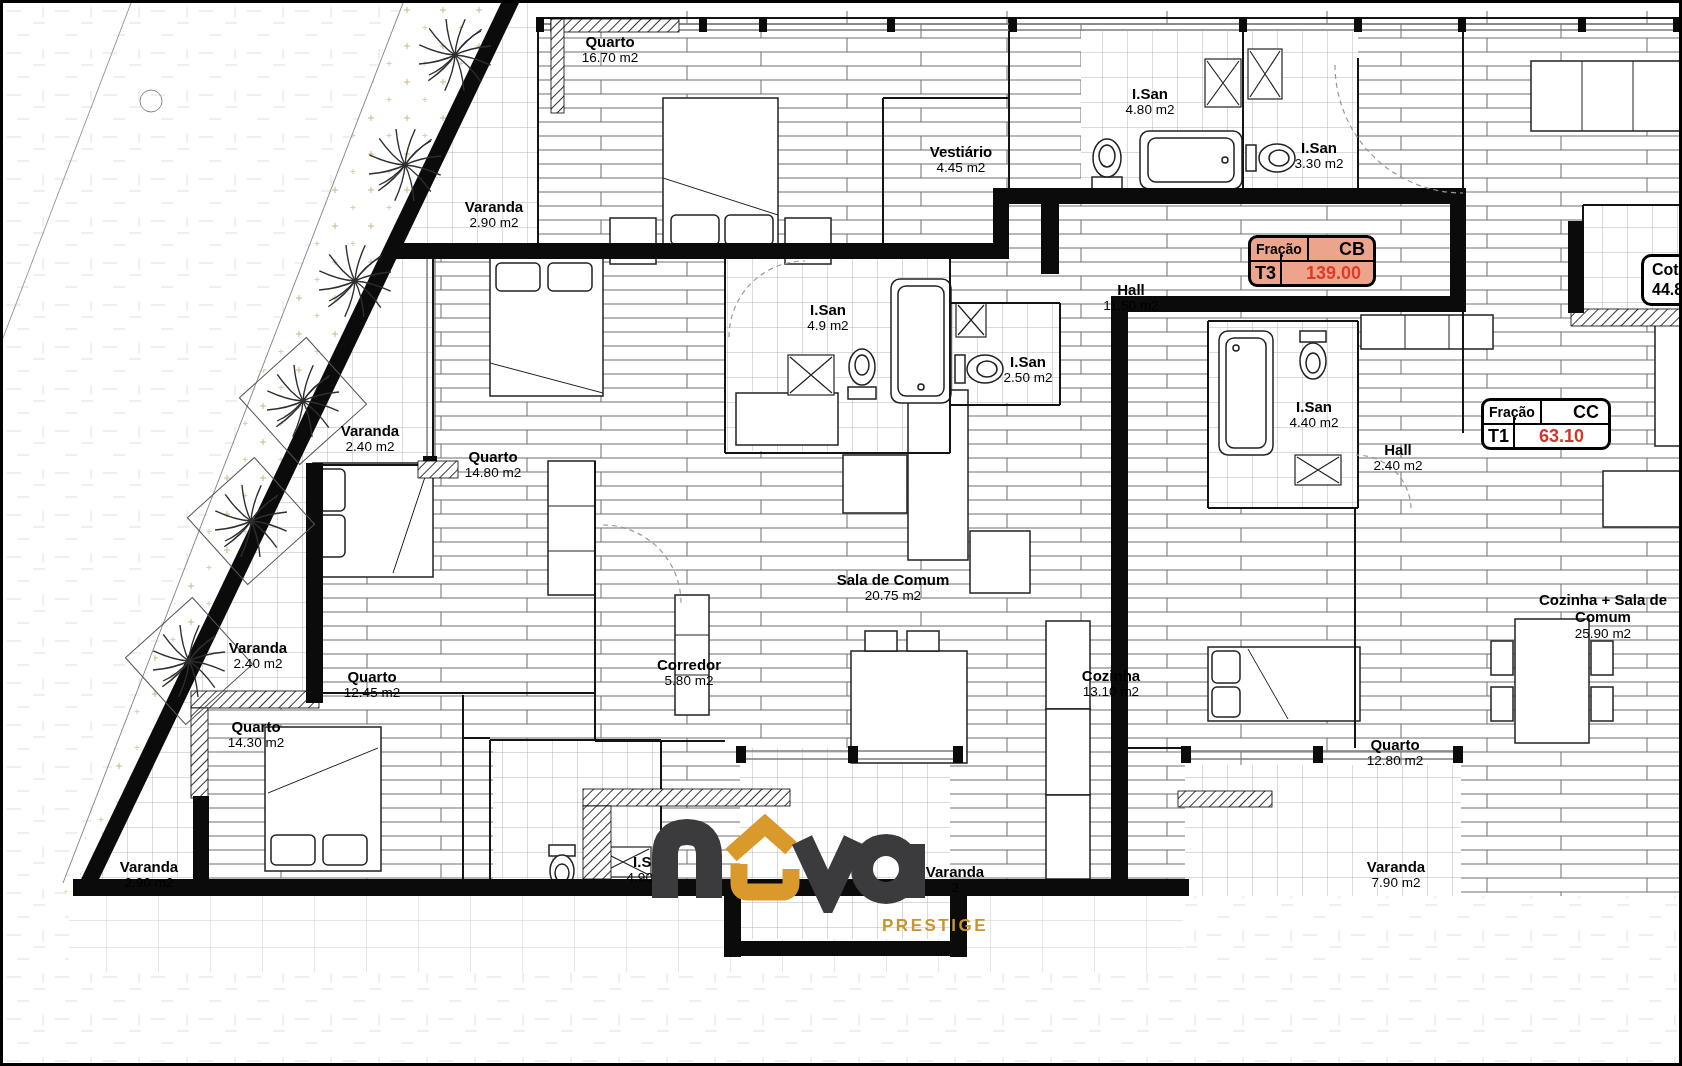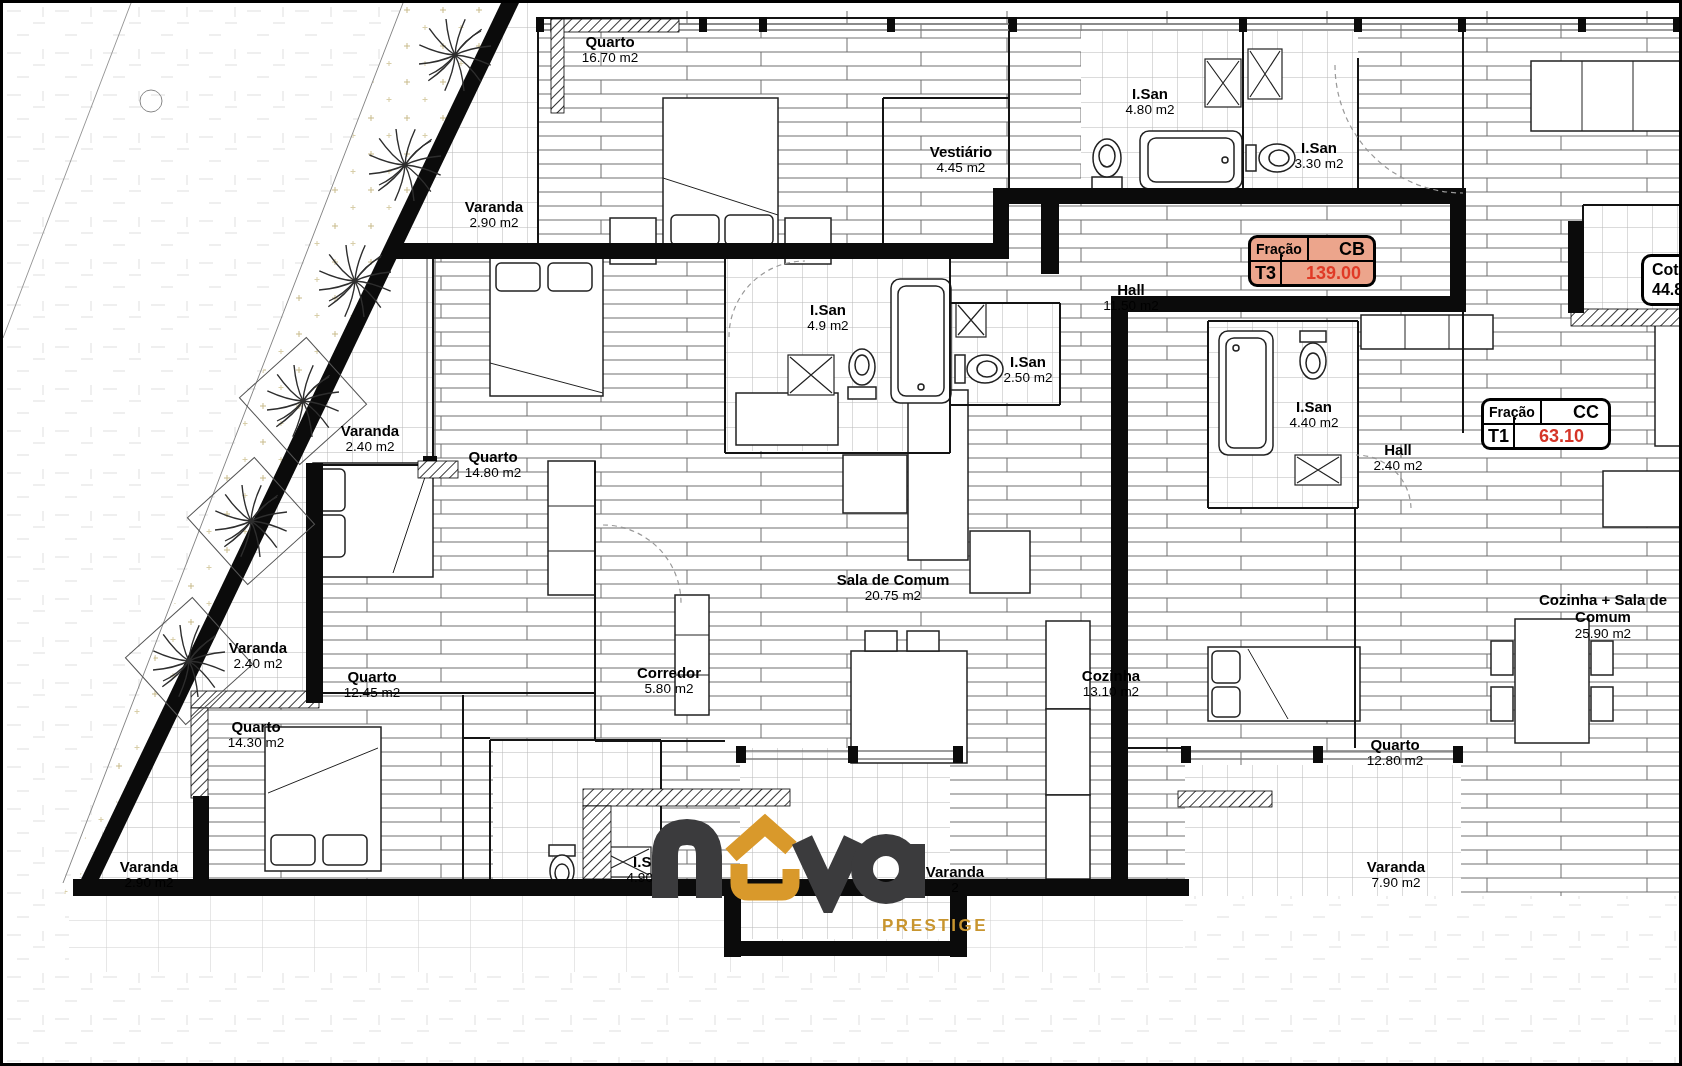--- a/index.html
+++ b/index.html
@@ -395,21 +395,21 @@
         <div class="ra">20.75 m2</div>
       </div>
   <div class="rl" style="left:255px;top:636px;">
         <div class="rn">Varanda</div>
         <div class="ra">2.40 m2</div>
       </div>
   <div class="rl" style="left:369px;top:665px;">
         <div class="rn">Quarto</div>
         <div class="ra">12.45 m2</div>
       </div>
-  <div class="rl" style="left:666px;top:653px;margin-top:8px;">
+  <div class="rl" style="left:686px;top:653px;">
         <div class="rn">Corredor</div>
         <div class="ra">5.80 m2</div>
       </div>
   <div class="rl" style="left:1108px;top:664px;">
         <div class="rn">Cozinha</div>
         <div class="ra">13.10 m2</div>
       </div>
   <div class="rl rl-wrap" style="left:1600px;top:588px;">
         <div class="rn">Cozinha + Sala de Comum</div>
         <div class="ra">25.90 m2</div>

